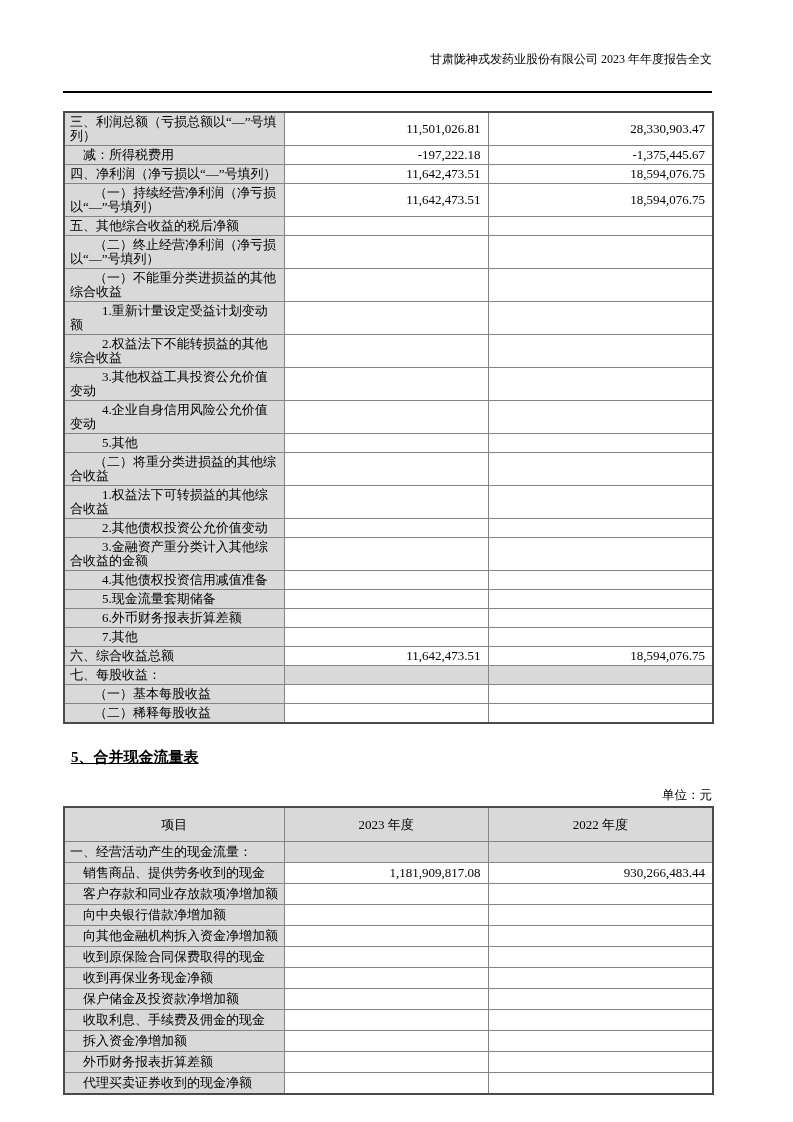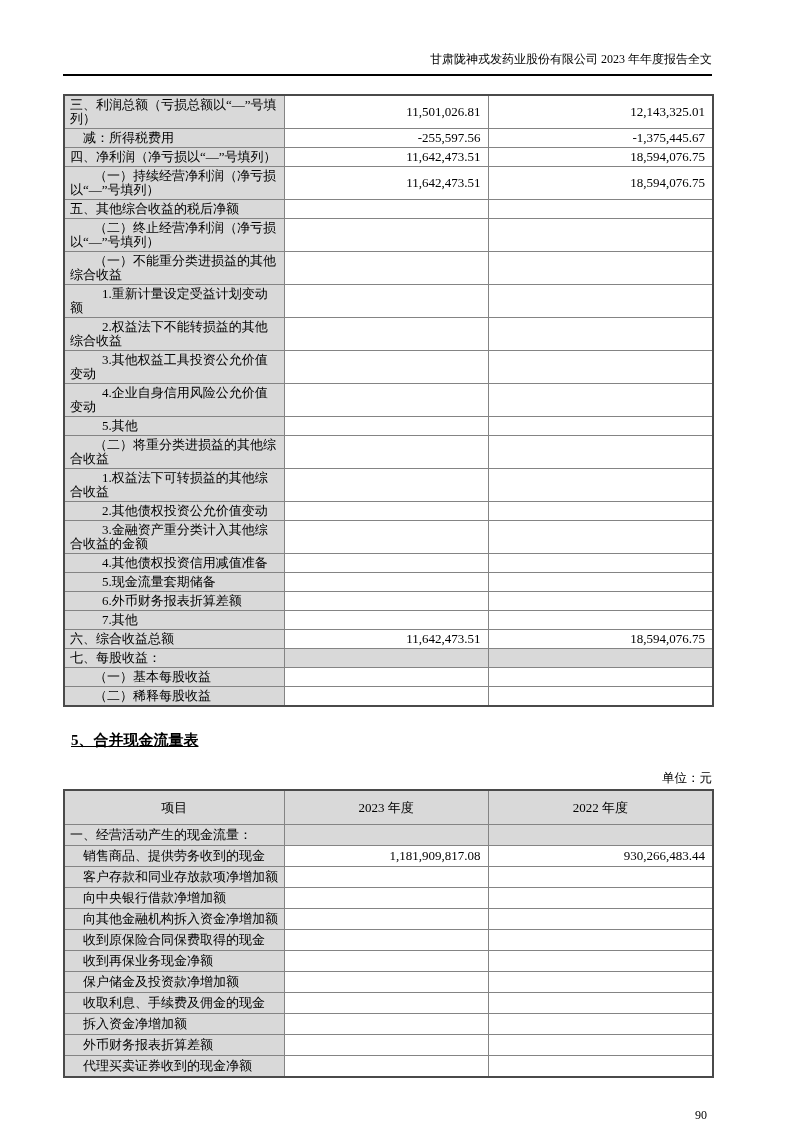--- a/index.html
+++ b/index.html
@@ -11,21 +11,21 @@
     box-sizing:border-box;
     padding:52px 81px 0 63px;
     font-family:"Liberation Serif","DejaVu Serif",serif;
     color:#000;
     overflow:hidden;
   }
   .doc-header {
     text-align:right;
     font-size:12px;
     line-height:15px;
-    padding-bottom:7px;
+    padding-bottom:24px;
   }
   .header-rule {
     height:0;
     border-top:2px solid #000;
     margin-bottom:18px;
   }
   table.fin-table {
     border-collapse:collapse;
     table-layout:fixed;
     width:649px;
@@ -100,25 +100,25 @@
   <table class="fin-table" id="income-table">
     <colgroup>
       <col style="width:220px">
         <col style="width:204px">
         <col style="width:225px">
     </colgroup>
     <tbody>
         <tr>
           <td class="label-cell ind-0">三、利润总额（亏损总额以“—”号填列）</td>
           <td class="value-cell">11,501,026.81</td>
-          <td class="value-cell">12,143,325.01</td>
+          <td class="value-cell">28,330,903.47</td>
         </tr>
         <tr>
           <td class="label-cell ind-1">减：所得税费用</td>
-          <td class="value-cell">-255,597.56</td>
+          <td class="value-cell">-197,222.18</td>
           <td class="value-cell">-1,375,445.67</td>
         </tr>
         <tr>
           <td class="label-cell ind-0">四、净利润（净亏损以“—”号填列）</td>
           <td class="value-cell">11,642,473.51</td>
           <td class="value-cell">18,594,076.75</td>
         </tr>
         <tr>
           <td class="label-cell ind-2">（一）持续经营净利润（净亏损以“—”号填列）</td>
           <td class="value-cell">11,642,473.51</td>

